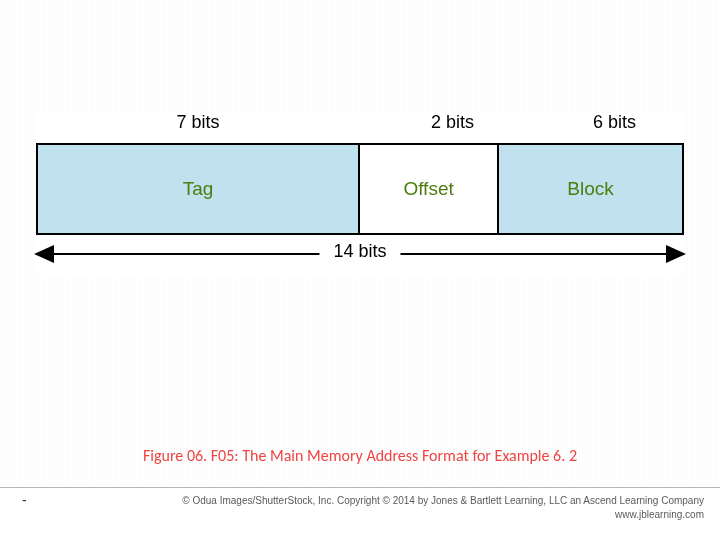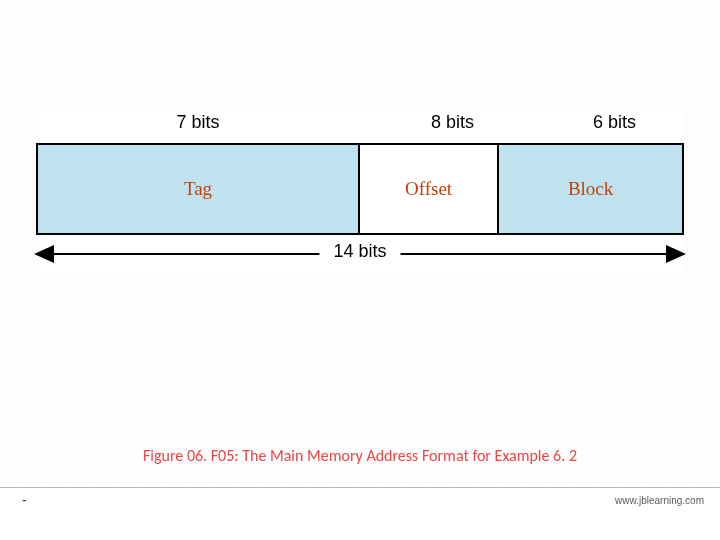--- a/index.html
+++ b/index.html
@@ -48,23 +48,22 @@
     width: 100%;
     border-top: 2px solid #000;
     border-bottom: 2px solid #000;
     height: 88px;
   }
   .field {
     display: flex;
     align-items: center;
     justify-content: center;
     font-size: 19px;
-    color: #c2410c;
+    color: #4d7c0f;
     border-left: 2px solid #000;
-    font-family: Liberation Serif, serif;
   }
   .field:last-child {
     border-right: 2px solid #000;
   }
   .tag-col   { flex: 7 0 0; }
   .block-col { flex: 4 0 0; }
   .offset-col{ flex: 3 0 0; }
   .tag-bg   { background: #c0e2ee; }
   .block-bg { background: #c0e2ee; }
   .offset-bg{ background: #ffffff; }
@@ -138,21 +137,21 @@
     line-height: 1.35;
   }
 </style>
 </head>
 <body>
 
 <div class="diagram">
 
   <div class="bits-row">
     <div class="tag-col">7 bits</div>
-    <div class="block-col">8 bits</div>
+    <div class="block-col">2 bits</div>
     <div class="offset-col">6 bits</div>
   </div>
 
   <div class="fields-row">
     <div class="field tag-col tag-bg">Tag</div>
     <div class="field offset-col offset-bg">Offset</div>
     <div class="field block-col block-bg">Block</div>
   </div>
 
   <div class="total-row">
@@ -162,15 +161,16 @@
     <div class="total-label">14 bits</div>
   </div>
 
 </div>
 
 <div class="caption">Figure 06. F05: The Main Memory Address Format for Example 6. 2</div>
 
 <div class="footer">
   <div class="dash">-</div>
   <div class="credit">
+    <div>© Odua Images/ShutterStock, Inc. Copyright © 2014 by Jones &amp; Bartlett Learning, LLC an Ascend Learning Company</div>
     <div>www.jblearning.com</div>
   </div>
 </div>
 
 </body></html>

